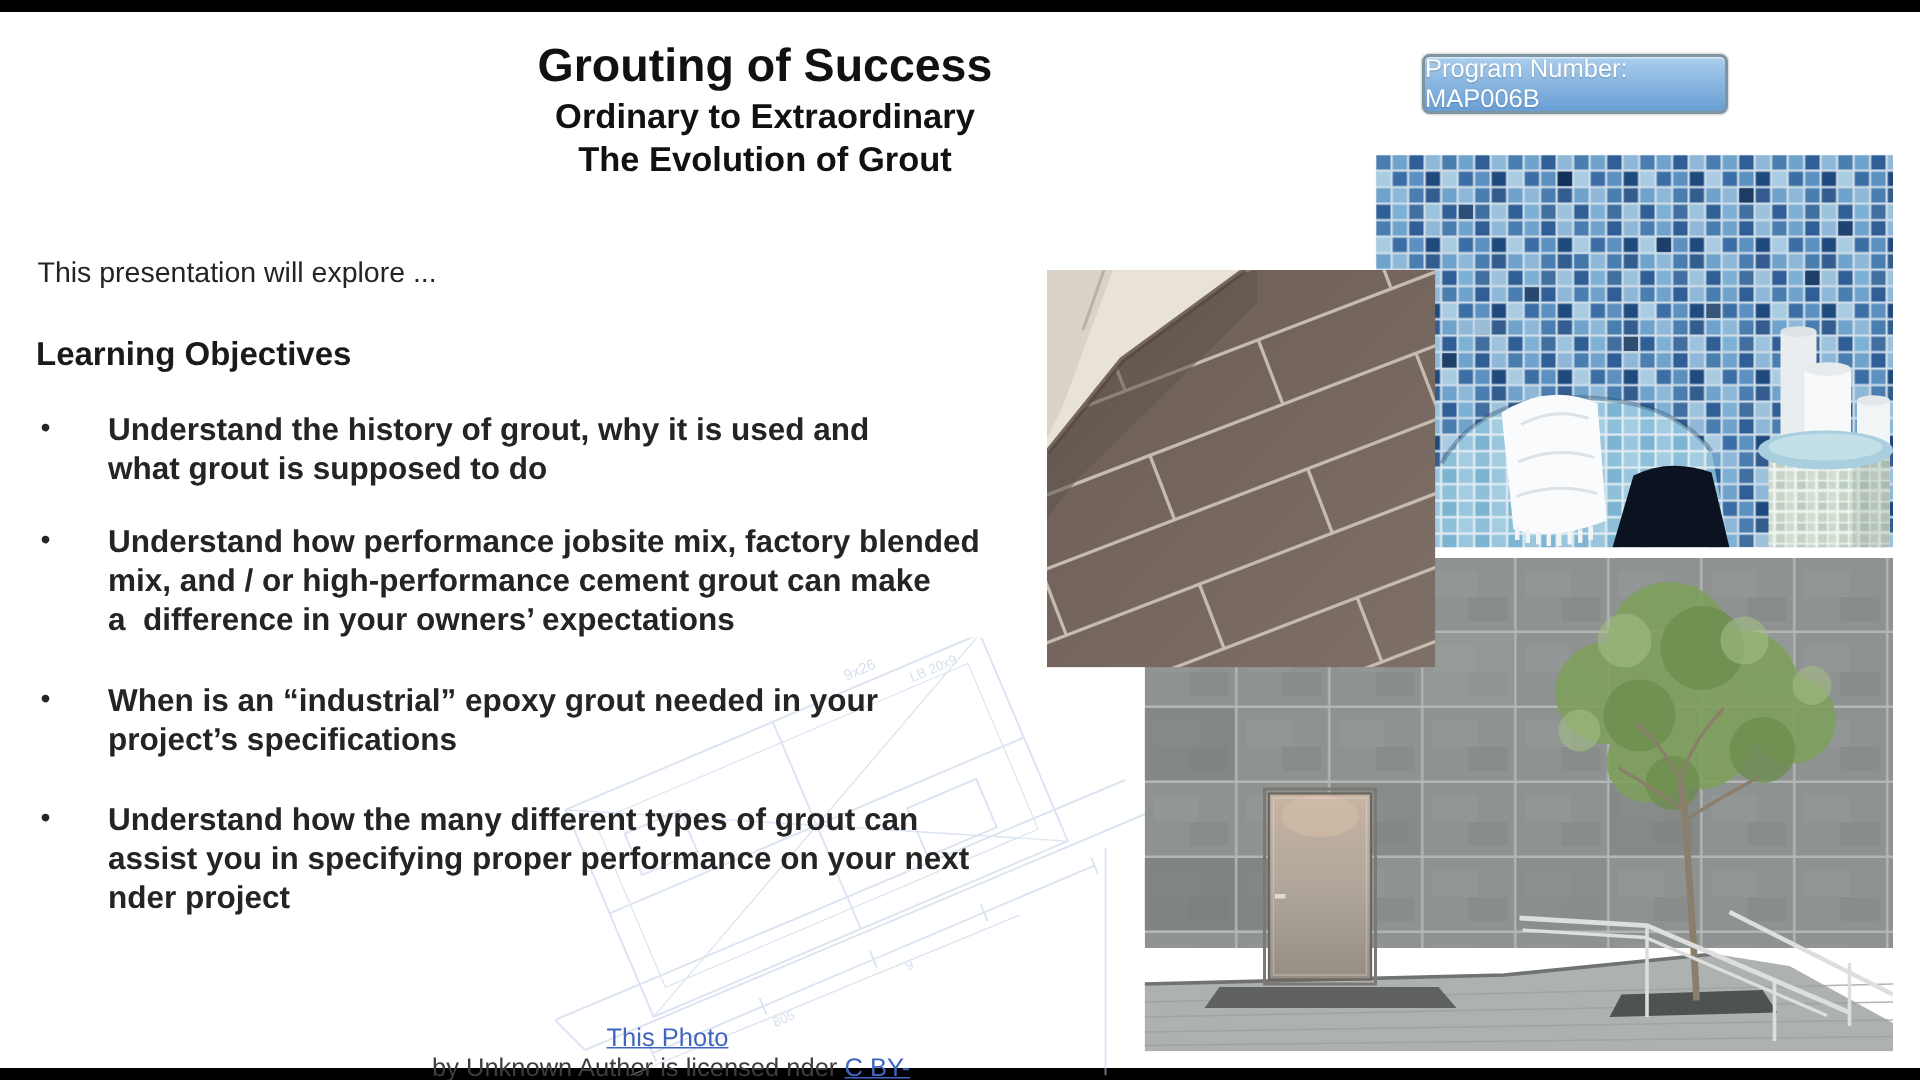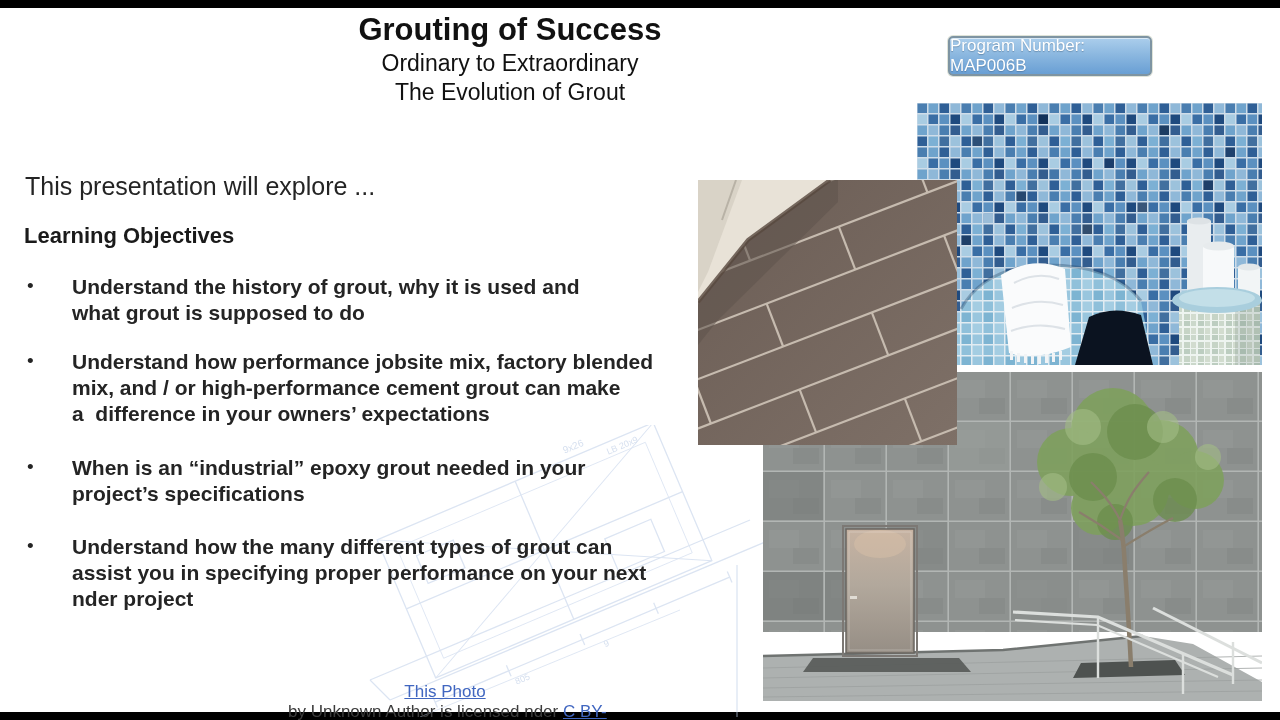--- a/index.html
+++ b/index.html
@@ -2,32 +2,32 @@
 <html><head>
 <meta charset="utf-8">
 <style>
   html,body{margin:0;padding:0;background:#000;}
   .stage{position:relative;width:1280px;height:720px;overflow:hidden;background:#ffffff;
          font-family:"Liberation Sans",sans-serif;color:#222;}
   .letterbox{position:absolute;left:0;width:1280px;height:8px;background:#000;}
   .letterbox.top{top:0;}
   .letterbox.bottom{top:712px;}
 
-  .title-block{position:absolute;left:150px;top:12px;width:720px;text-align:center;line-height:1.16;}
+  .title-block{position:absolute;left:150px;top:26px;width:720px;text-align:center;line-height:1.16;}
   .title-main{font-size:31px;font-weight:700;color:#111;}
-  .title-sub{font-size:23px;font-weight:400;color:#111;margin-top:2px;}
+  .title-sub{font-size:23px;font-weight:700;color:#111;margin-top:2px;}
 
   .badge{position:absolute;left:948px;top:36px;width:204px;height:40px;border-radius:5px;
          border:2px solid #7e94a2;box-sizing:border-box;
          background:linear-gradient(180deg,#abceec 0%,#8cb8e0 45%,#699fd4 100%);
          box-shadow:0 0 0 1px #dfe3d8, inset 0 1px 0 rgba(255,255,255,.55);
          color:#fff;font-size:17px;display:flex;align-items:center;justify-content:center;
          text-shadow:0 1px 1px rgba(60,90,120,.45);}
 
-  .intro{position:absolute;left:25px;top:172px;font-size:25px;color:#242424;}
+  .intro{position:absolute;left:25px;top:172px;font-size:19px;color:#242424;}
   .objectives{position:absolute;left:24px;top:223px;font-size:22px;font-weight:700;color:#1a1a1a;}
 
   .bullet{position:absolute;left:25px;width:680px;}
   .bullet .dot{position:absolute;left:2px;top:1px;font-size:19px;color:#242424;}
   .bullet .blines{margin-left:47px;}
   .bline{font-size:21px;line-height:26px;color:#242424;white-space:pre;font-weight:bold;}
 
   .photo{position:absolute;overflow:hidden;}
   .photo svg{display:block;}
   #photo-mosaic{left:917px;top:103px;width:345px;height:262px;z-index:2;}

